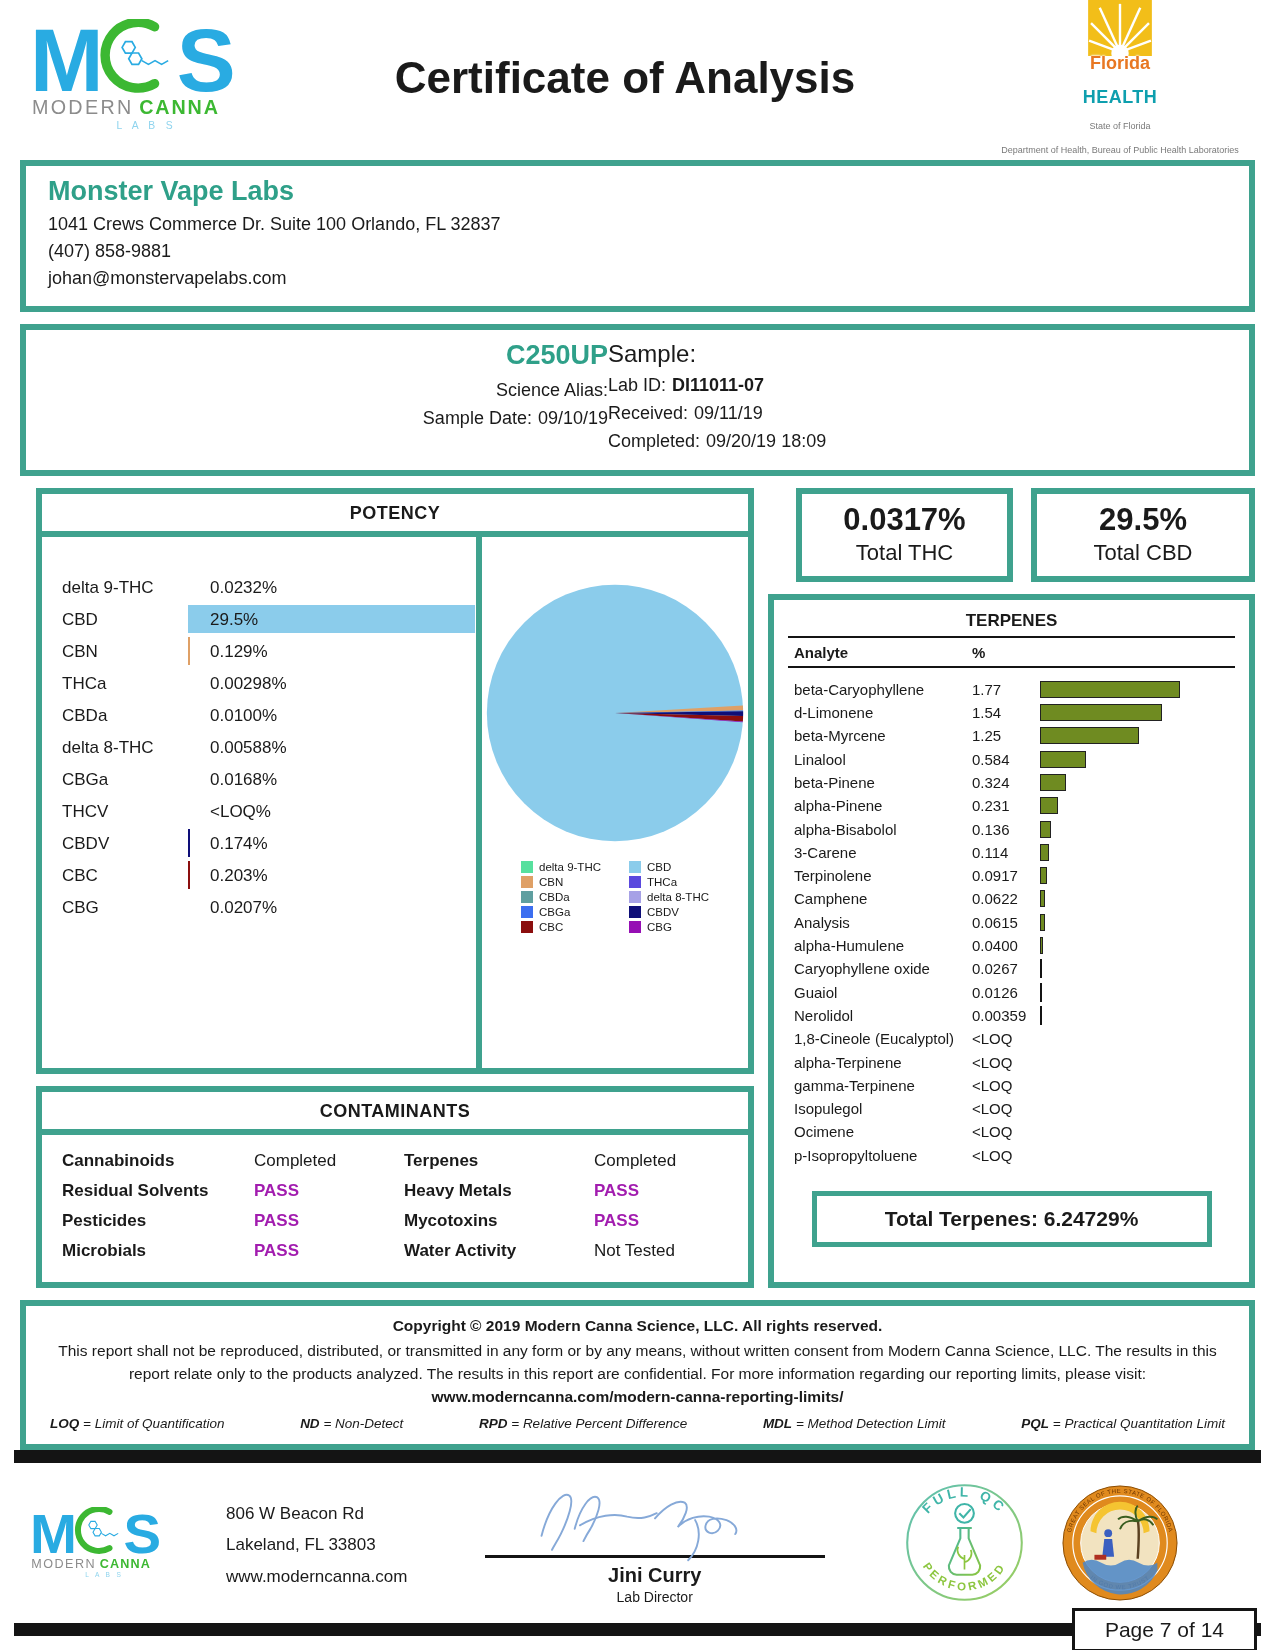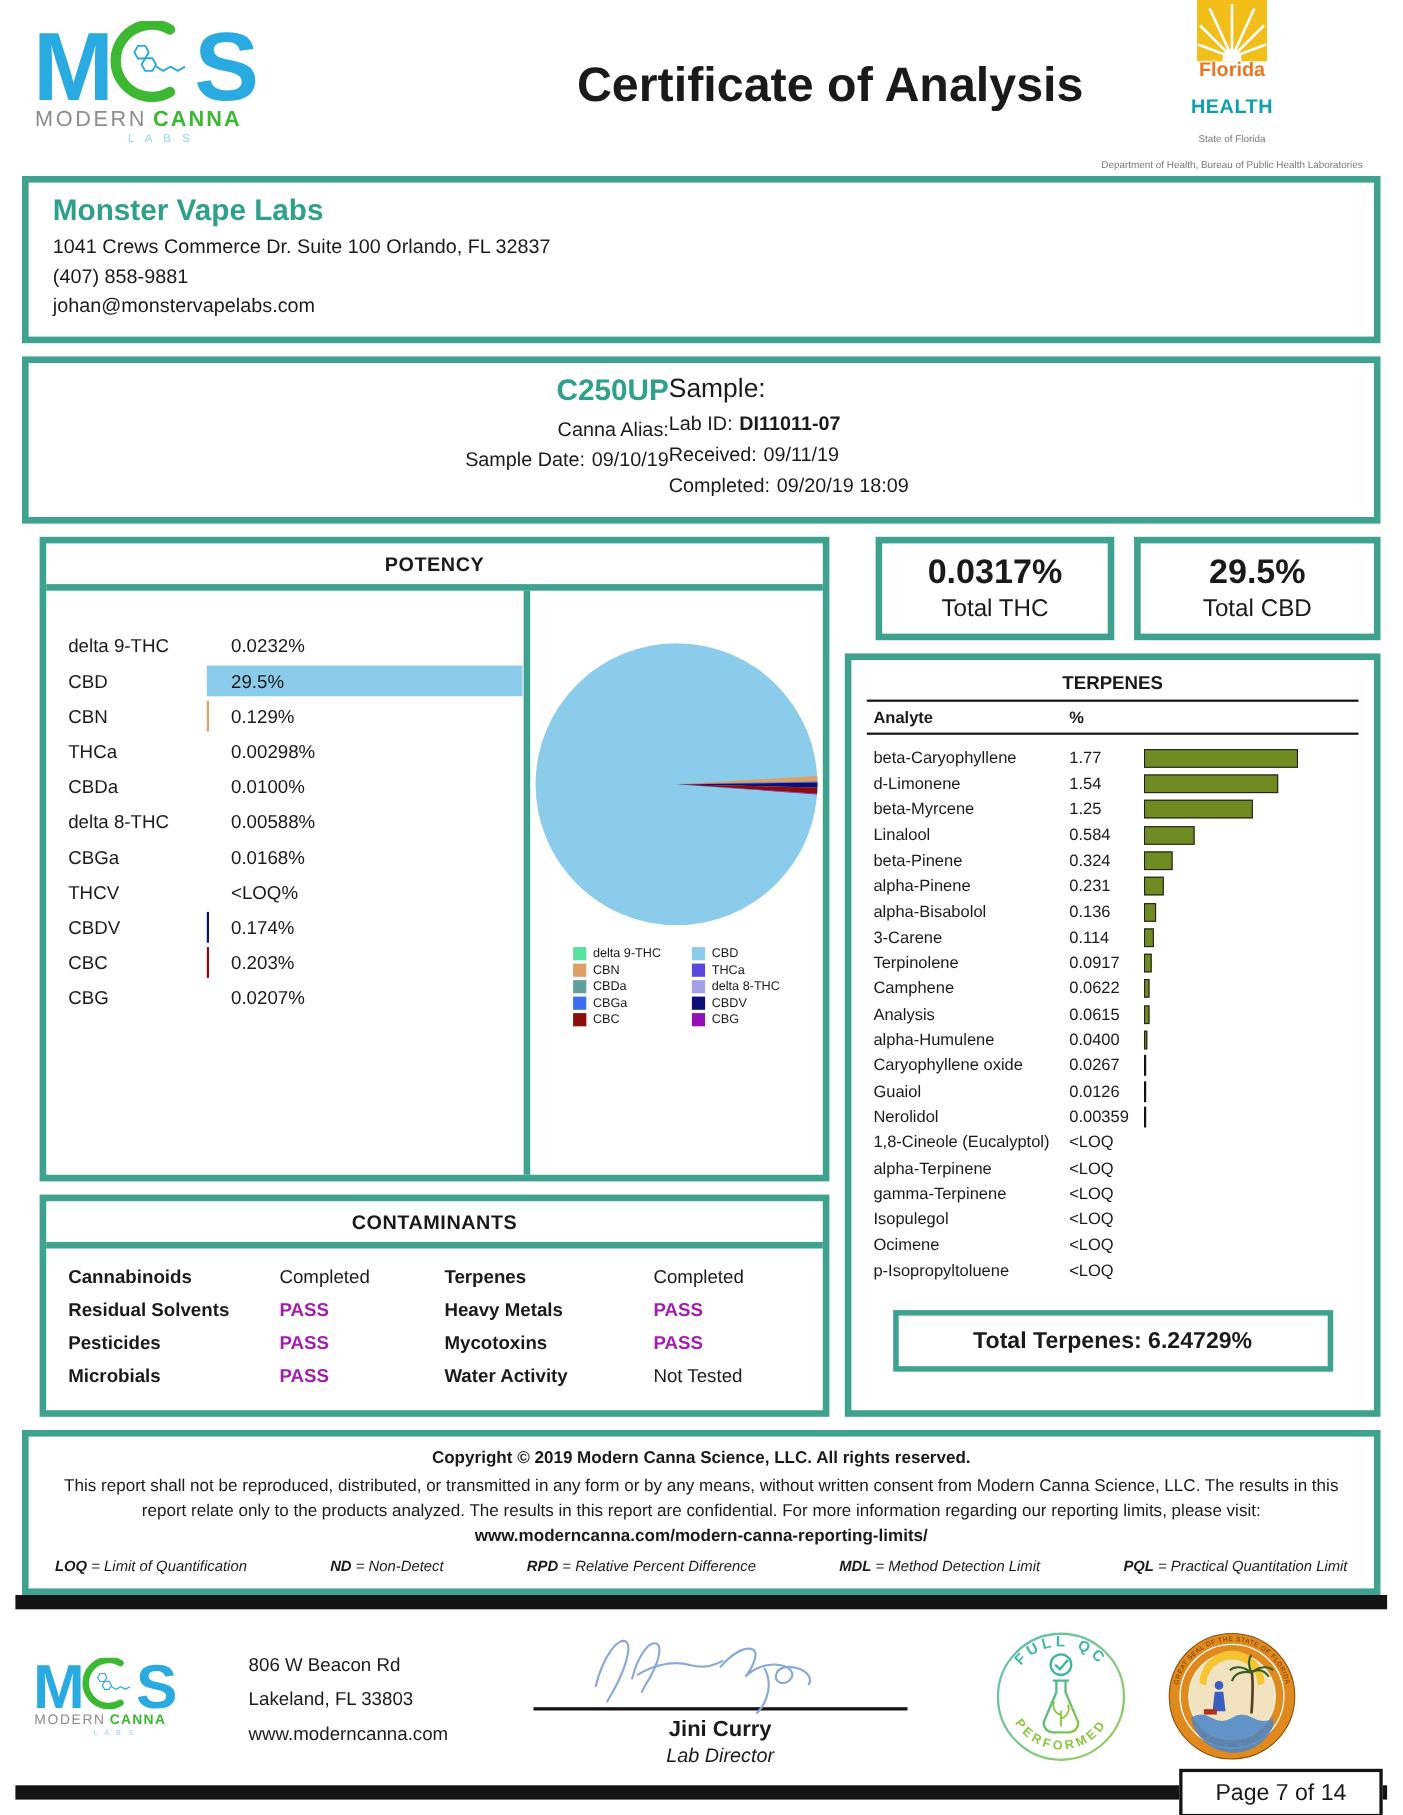--- a/index.html
+++ b/index.html
@@ -3,21 +3,21 @@
 <meta charset="utf-8">
 <style>
   html,body{margin:0;padding:0;background:#fff;}
   body{width:1275px;height:1650px;display:flex;flex-direction:column;overflow:hidden;
        font-family:"Liberation Sans",sans-serif;color:#1a1a1a;}
   .bar-black{height:13px;background:#141414;margin:0 20px;}
   .bar-black.top{margin-top:8px;}
 
   
   .header{display:flex;align-items:center;padding:6px 30px;height:128px;}
-  .header-title{flex:1;text-align:right;font-size:44px;font-weight:bold;margin-right:10px;}
+  .header-title{flex:1;text-align:center;font-size:44px;font-weight:bold;margin-right:10px;}
   .mcs-logo svg{display:block;}
   .fl-logo{width:250px;display:flex;flex-direction:column;align-items:center;line-height:1.1;gap:14px;}
   .fl-word{font-size:18px;font-weight:bold;color:#E87722;margin-top:-16px;
            text-shadow:0 0 2px #fff,0 0 2px #fff,0 0 3px #fff;}
   .fl-health{font-size:18px;font-weight:bold;color:#0E9FAE;letter-spacing:.5px;}
   .fl-small{font-size:9px;color:#7a7a7a;white-space:nowrap;}
 
   
   .tealbox{border:6px solid #3FA28E;margin:12px 20px 0;background:#fff;}
   .client-box{padding:8px 22px 14px;}
@@ -94,21 +94,21 @@
 
   
   .footer{margin-top:auto;position:relative;padding-bottom:24px;}
   .footer .bar-black{margin:0 14px;}
   .footer-content{display:flex;align-items:center;padding:12px 30px 8px;height:140px;}
   .footer-address{margin-left:46px;font-size:17px;line-height:1.85;}
   .sig-block{margin:0 auto;width:340px;text-align:center;position:relative;top:-6px;}
   .sig-svg{display:block;margin:0 auto -14px;}
   .sig-line{border-top:3px solid #141414;}
   .sig-name{font-weight:bold;font-size:20px;margin-top:6px;}
-  .sig-title{font-style:italic;font-size:18px;margin-top:2px;}
+  .sig-title{font-size:14px;margin-top:2px;}
   .qc-badge{margin-right:34px;flex:none;}
   .fl-seal{margin-right:66px;flex:none;}
   .page-box{position:absolute;right:18px;bottom:8px;background:#fff;border:3px solid #141414;
             padding:7px 30px;font-size:21px;}
 </style>
 </head>
 <body>
 
 <div class="bar-black top"></div>
 
@@ -157,21 +157,21 @@
 <div class="tealbox client-box">
   <div class="client-name">Monster Vape Labs</div>
   <div class="client-line">1041 Crews Commerce Dr. Suite 100 Orlando, FL 32837</div>
   <div class="client-line">(407) 858-9881</div>
   <div class="client-line">johan@monstervapelabs.com</div>
 </div>
 
 <div class="tealbox sample-box">
   <div class="sample-left">
     <div class="sample-product">C250UP</div>
-    <div class="sample-line">Canna Alias:</div>
+    <div class="sample-line">Science Alias:</div>
     <div class="sample-line">
       <span>Sample Date:</span><span class="val">09/10/19</span>
     </div>
   </div>
   <div class="sample-right">
     <div class="sample-heading">Sample:</div>
     <div class="sample-line">
       <span>Lab ID:</span><span class="val bold">DI11011-07</span>
     </div>
     <div class="sample-line">

